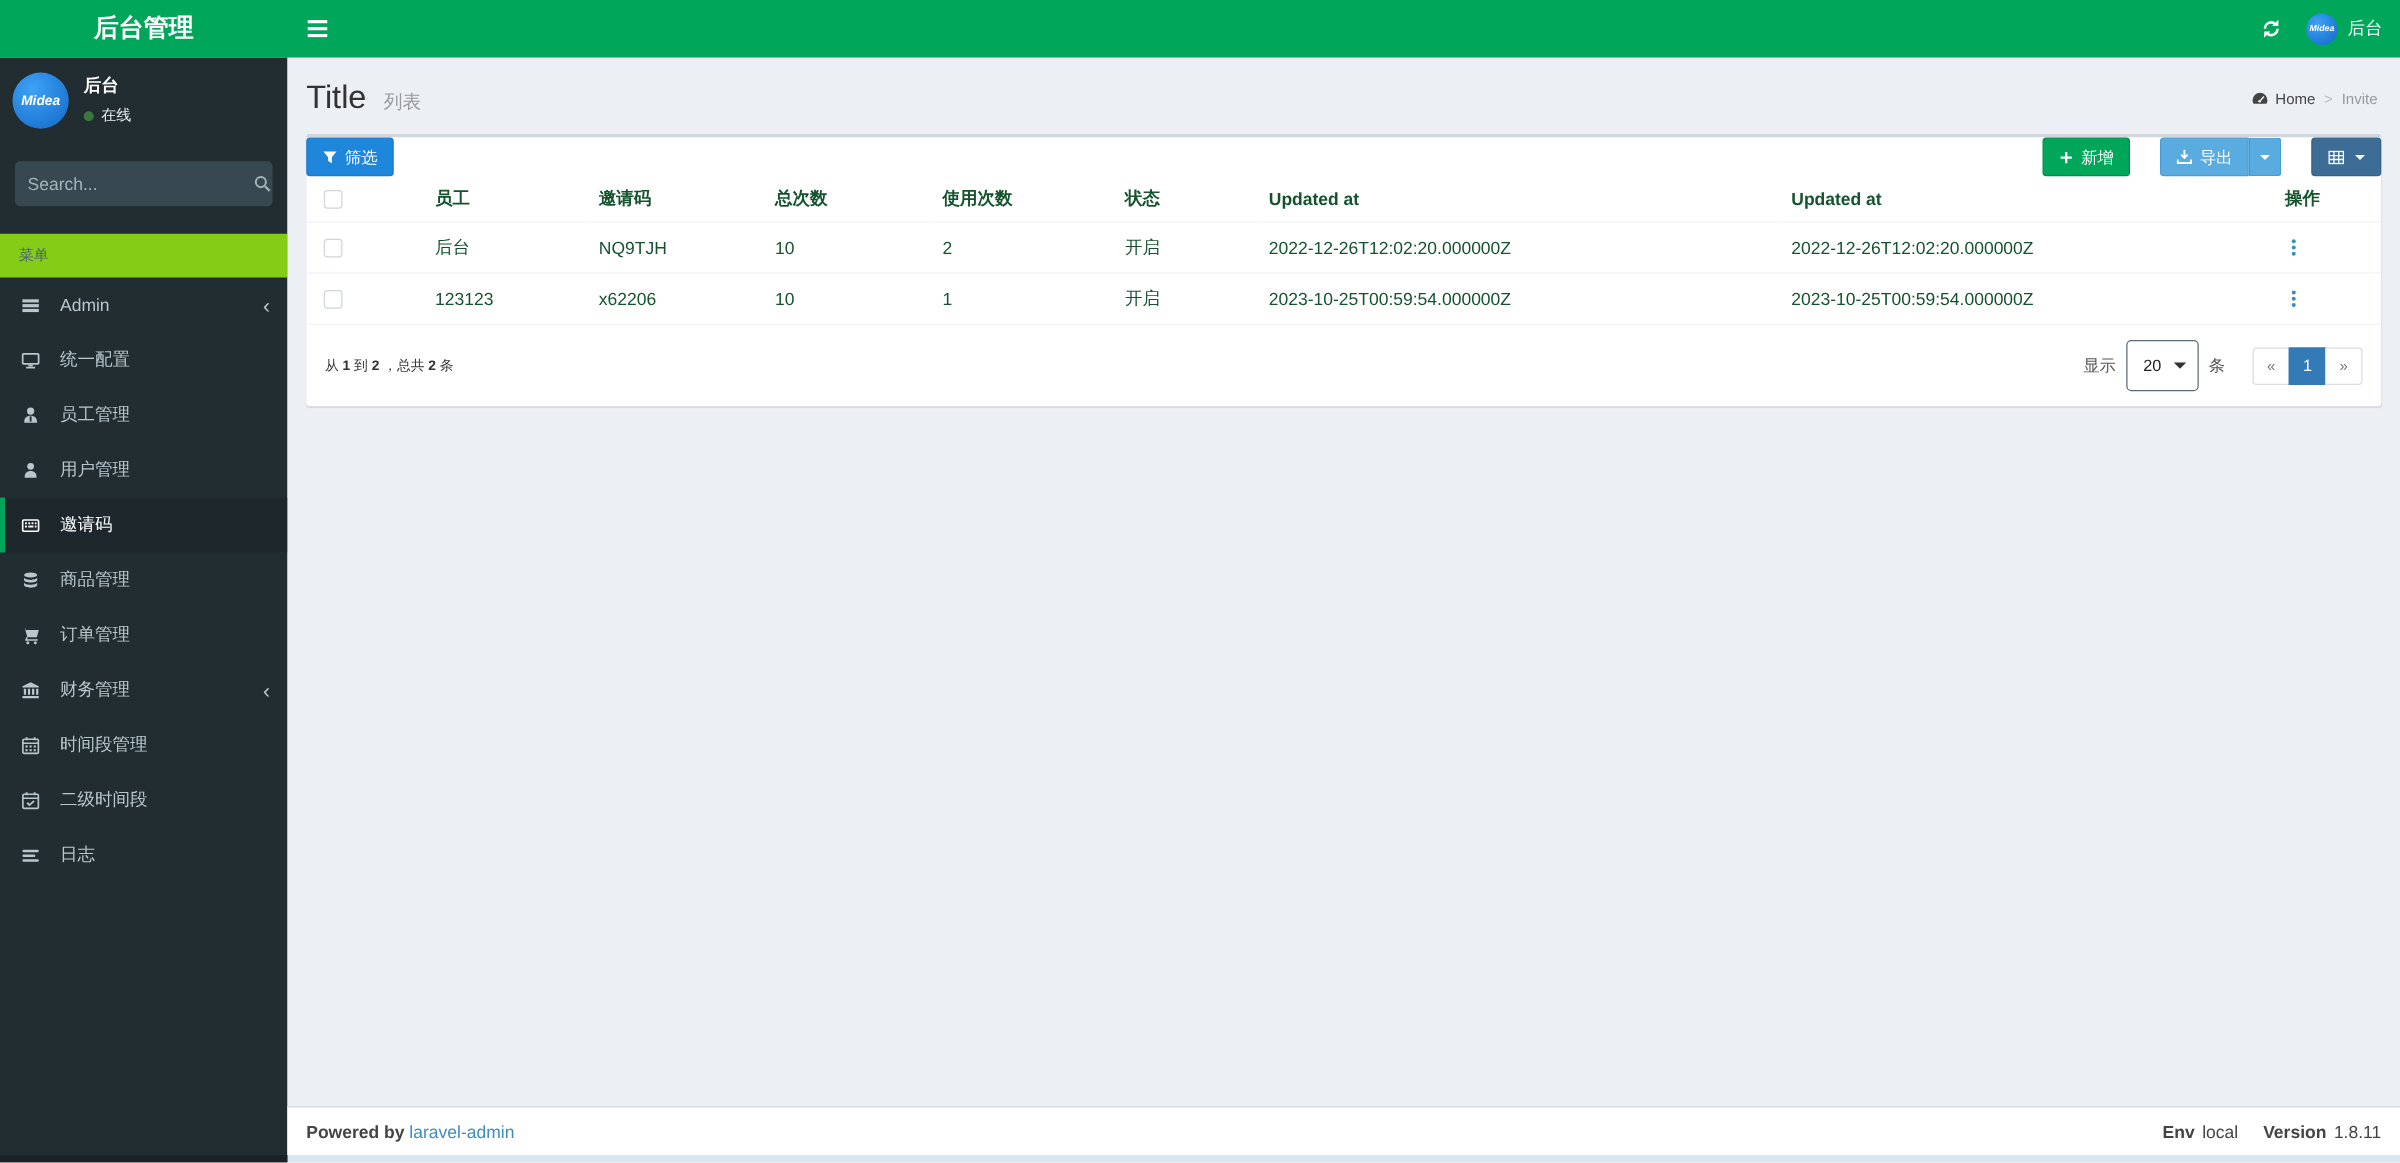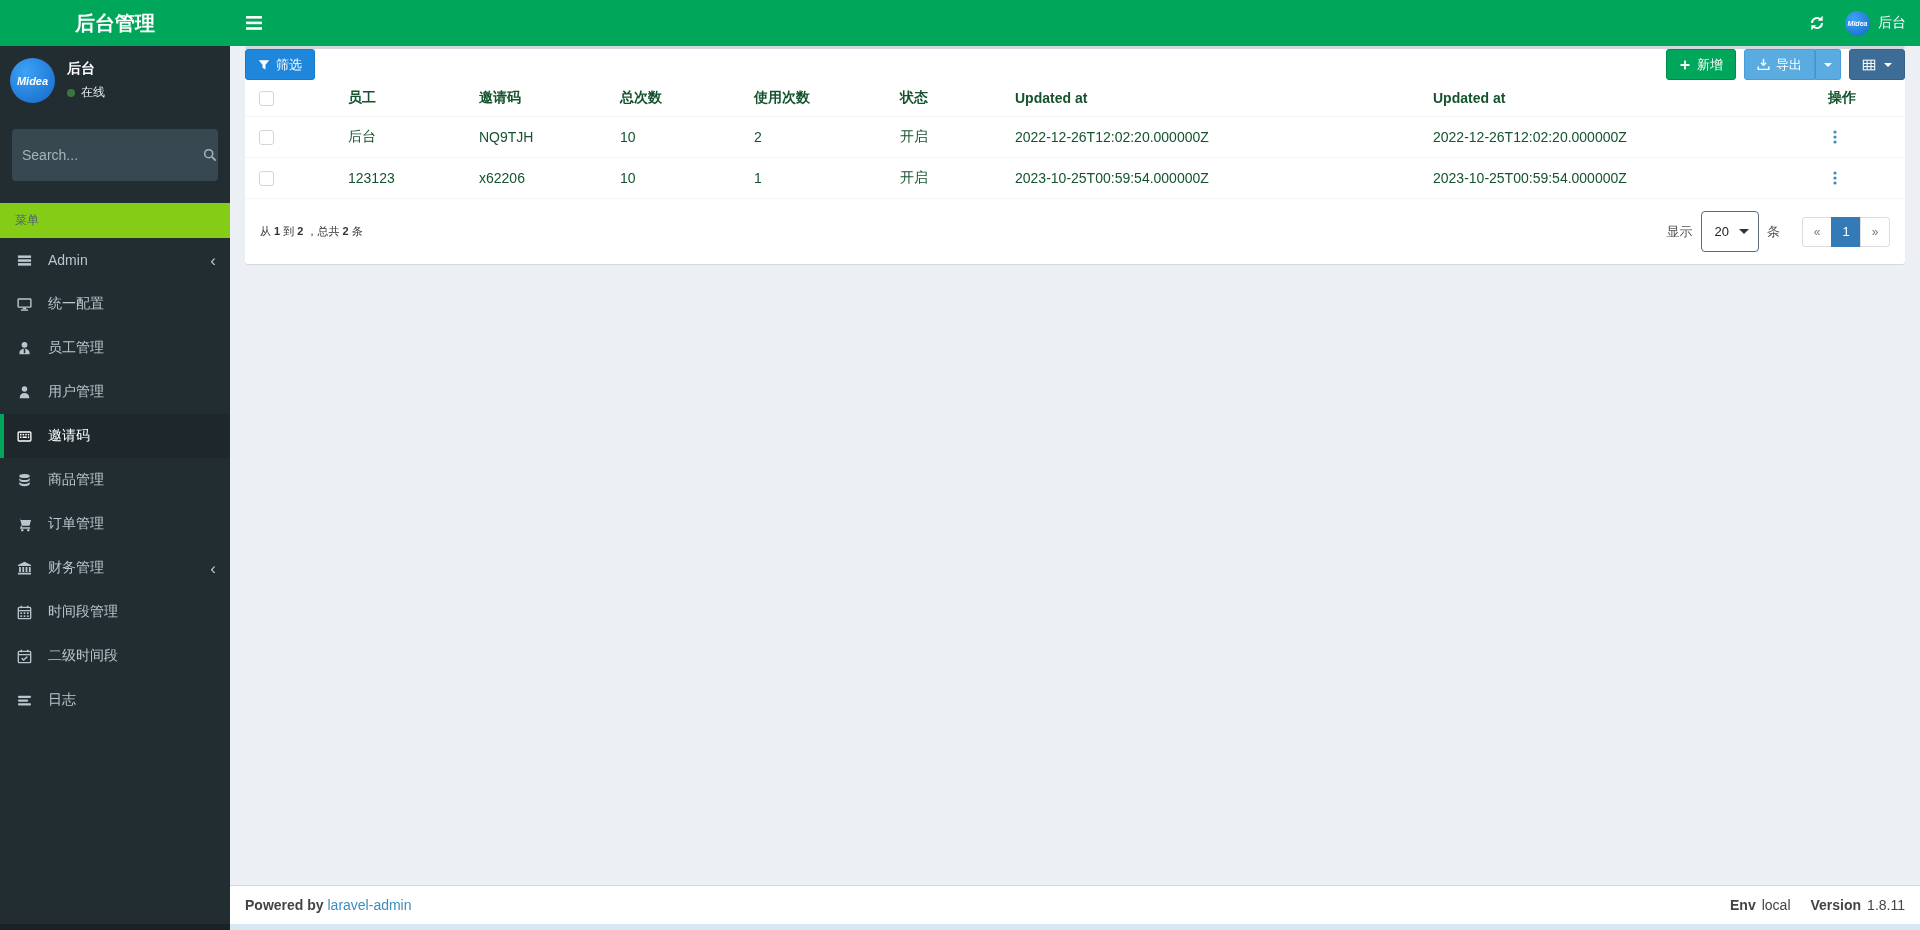--- a/index.html
+++ b/index.html
@@ -24,21 +24,21 @@
   .avatar.small { width:25px; height:25px; font-size:7px; }
   .avatar.big { width:45px; height:45px; font-size:11px; }
   .nav-user-name { font-size:14px; }
 
   
   .sidebar { position:absolute; top:46px; left:0; bottom:0; width:230px; background:#222d32; }
   .user-panel { display:flex; gap:12px; padding:12px 10px 14px; align-items:center; }
   .up-name { color:#fff; font-size:14px; font-weight:bold; margin-bottom:6px; }
   .up-status { color:#e9eef0; font-size:12px; display:flex; align-items:center; gap:6px; }
   .up-status .dot { width:8px; height:8px; border-radius:50%; background:#3c763d; display:inline-block; }
-  .sidebar-search { margin:12px 12px 0; height:52px; background:#374850; border-radius:4px;
+  .sidebar-search { margin:12px 12px 0; height:36px; background:#374850; border-radius:4px;
                     display:flex; align-items:center; padding:0 10px; }
   .sidebar-search input { flex:1; background:transparent; border:none; outline:none;
                           color:#d7dde0; font-size:14px; font-family:inherit; }
   .sidebar-search input::placeholder { color:#a7b4ba; }
   .search-btn { background:none; border:none; color:#a7b4ba; cursor:pointer; }
   .menu-header { margin-top:22px; padding:9px 15px; background:#84cc16; color:#4b646f; font-size:12px; }
   .menu { list-style:none; }
   .menu-item { height:44px; display:flex; align-items:center; padding:0 14px 0 13px;
                color:#b8c7ce; font-size:14px; border-left:4px solid transparent; cursor:pointer; }
   .menu-item .mi-icon { width:22px; display:flex; margin-right:9px; }
@@ -53,21 +53,21 @@
   .breadcrumb { position:absolute; right:18px; top:26px; font-size:12px; color:#444;
                 display:flex; align-items:center; gap:7px; }
   .breadcrumb .sep { color:#b9bfc4; }
   .breadcrumb .current { color:#999; }
   .breadcrumb a { color:#444; text-decoration:none; display:flex; align-items:center; gap:5px; }
 
   
   .box { margin:0 15px; background:#fff; border-top:3px solid #d2d6de; border-radius:3px;
          box-shadow:0 1px 1px rgba(0,0,0,.1); }
   .box-header { display:flex; align-items:center; }
-  .box-tools { margin-left:auto; display:flex; align-items:center; gap:8px; }
+  .box-tools { margin-left:auto; display:flex; align-items:center; gap:24px; }
   .btn { display:inline-flex; align-items:center; gap:6px; border-radius:3px; font-size:13px;
          padding:0 12px; height:31px; border:1px solid transparent; color:#fff; cursor:pointer;
          font-family:inherit; }
   .btn-filter { background:#1e87db; border-color:#187ac9; }
   .btn-add { background:#00a65a; border-color:#008d4c; }
   .btn-group-export { display:inline-flex; }
   .btn-export { background:#5aabe0; border-color:#459ed9; border-radius:3px 0 0 3px; }
   .btn-export-caret { background:#5aabe0; border:1px solid #459ed9; border-left-color:#3f96d1;
                       border-radius:0 3px 3px 0; width:26px; height:31px;
                       display:flex; align-items:center; justify-content:center; cursor:pointer; }
@@ -290,20 +290,38 @@
             <rect x="1" y="7" width="11" height="2.2" rx="1.1"></rect>
             <rect x="1" y="11" width="14" height="2.2" rx="1.1"></rect>
           </svg>
       </span>
       <span>日志</span>
     </li>
   </ul>
 </div>
 
 <div class="content-wrapper">
+  <div class="content-header">
+    <h1 class="page-title">Title</h1>
+    <span class="page-subtitle">列表</span>
+    <div class="breadcrumb">
+      <a href="#">
+        <span>
+          <svg width="14" height="12" viewBox="0 0 16 13" fill="#444">
+              <path d="M8 1A6.8 6.8 0 0 0 1.2 7.8c0 1.2.3 2.3.9 3.2h11.8c.6-.9.9-2 .9-3.2A6.8 6.8 0 0 0 8 1z"></path>
+              <path d="M8 8.6 11.6 4.4" stroke="#ecf0f5" stroke-width="1.4" fill="none"></path>
+              <circle cx="7.6" cy="8.8" r="1.2" fill="#ecf0f5"></circle>
+            </svg>
+        </span>
+        <span>Home</span>
+      </a>
+      <span class="sep">&gt;</span>
+      <span class="current">Invite</span>
+    </div>
+  </div>
 
   <div class="box">
     <div class="box-header">
       <button class="btn btn-filter">
         <span>
           <svg width="12" height="12" viewBox="0 0 16 16" fill="#fff">
               <path d="M1 1.5h14L10 7.6V14l-4-2.2V7.6z"></path>
             </svg>
         </span>
         <span>筛选</span>

